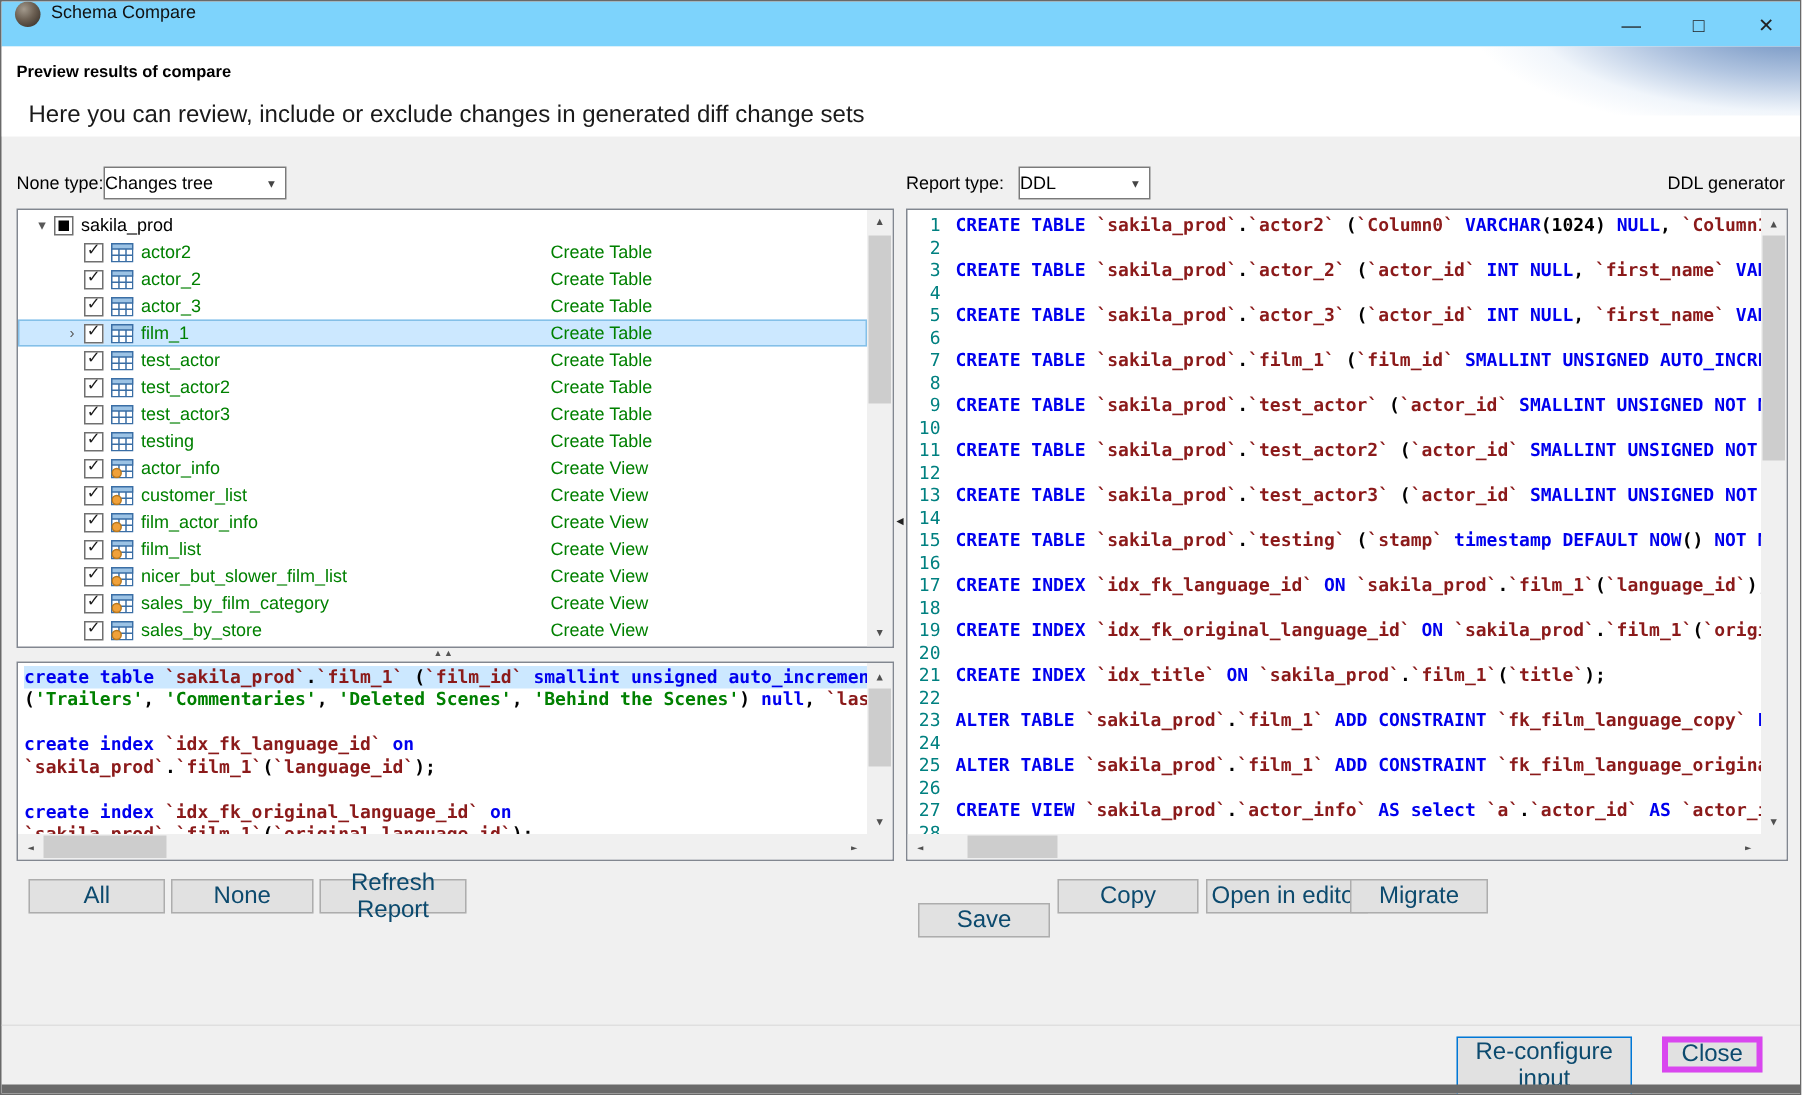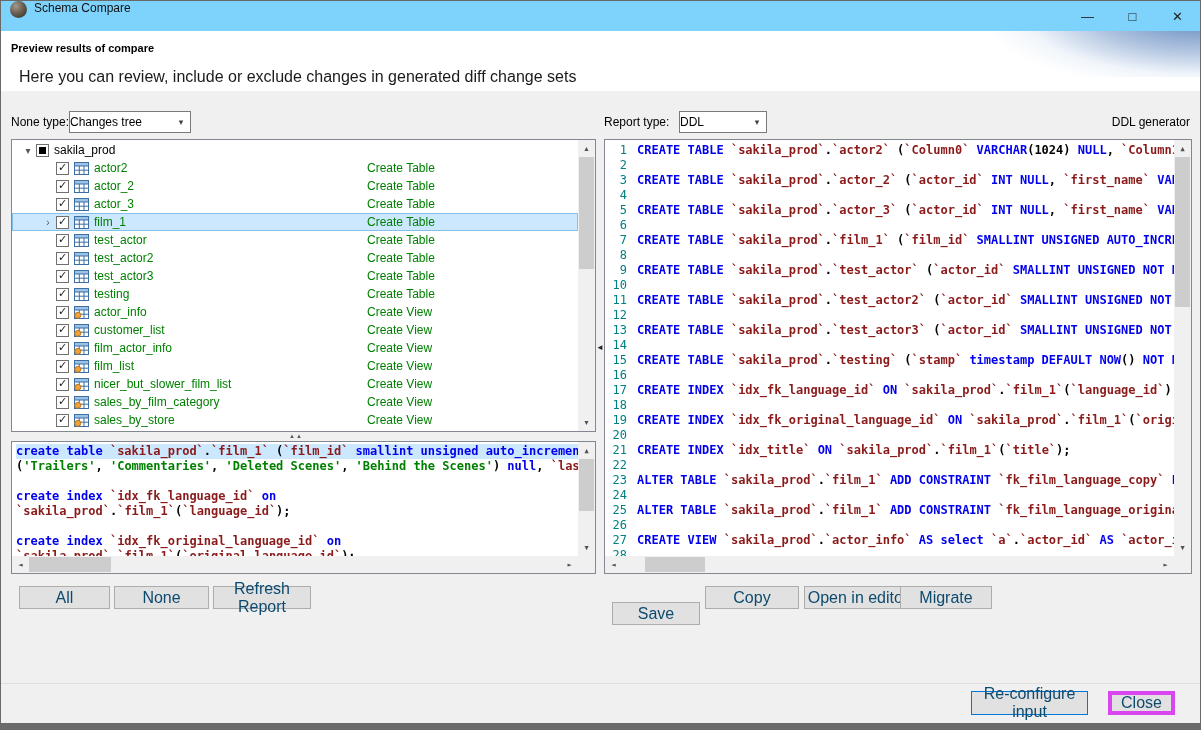--- a/index.html
+++ b/index.html
@@ -432,17 +432,17 @@
   <button class="btn" style="left:18px;top:585px;width:91px">All</button>
   <button class="btn" style="left:113px;top:585px;width:95px">None</button>
   <button class="btn" style="left:212px;top:585px;width:98px">Refresh Report</button>
 
   <button class="btn" style="left:611px;top:601px;width:88px">Save</button>
   <button class="btn" style="left:704px;top:585px;width:94px">Copy</button>
   <button class="btn" style="left:803px;top:585px;width:108px">Open in editor</button>
   <button class="btn" style="left:899px;top:585px;width:92px">Migrate</button>
 
   <div class="footer-sep"></div>
-  <button class="btn accent" style="left:970px;top:690px;width:117px;height:24px">Re-configure input</button>
+  <button class="btn accent" style="left:970px;top:690px;width:117px;height:40px">Re-configure input</button>
   <button class="btn default-focus" style="left:1107px;top:690px;width:67px;height:24px">Close</button>
 
   <div class="bottom-strip"></div>
 </div>
 
 </body></html>

